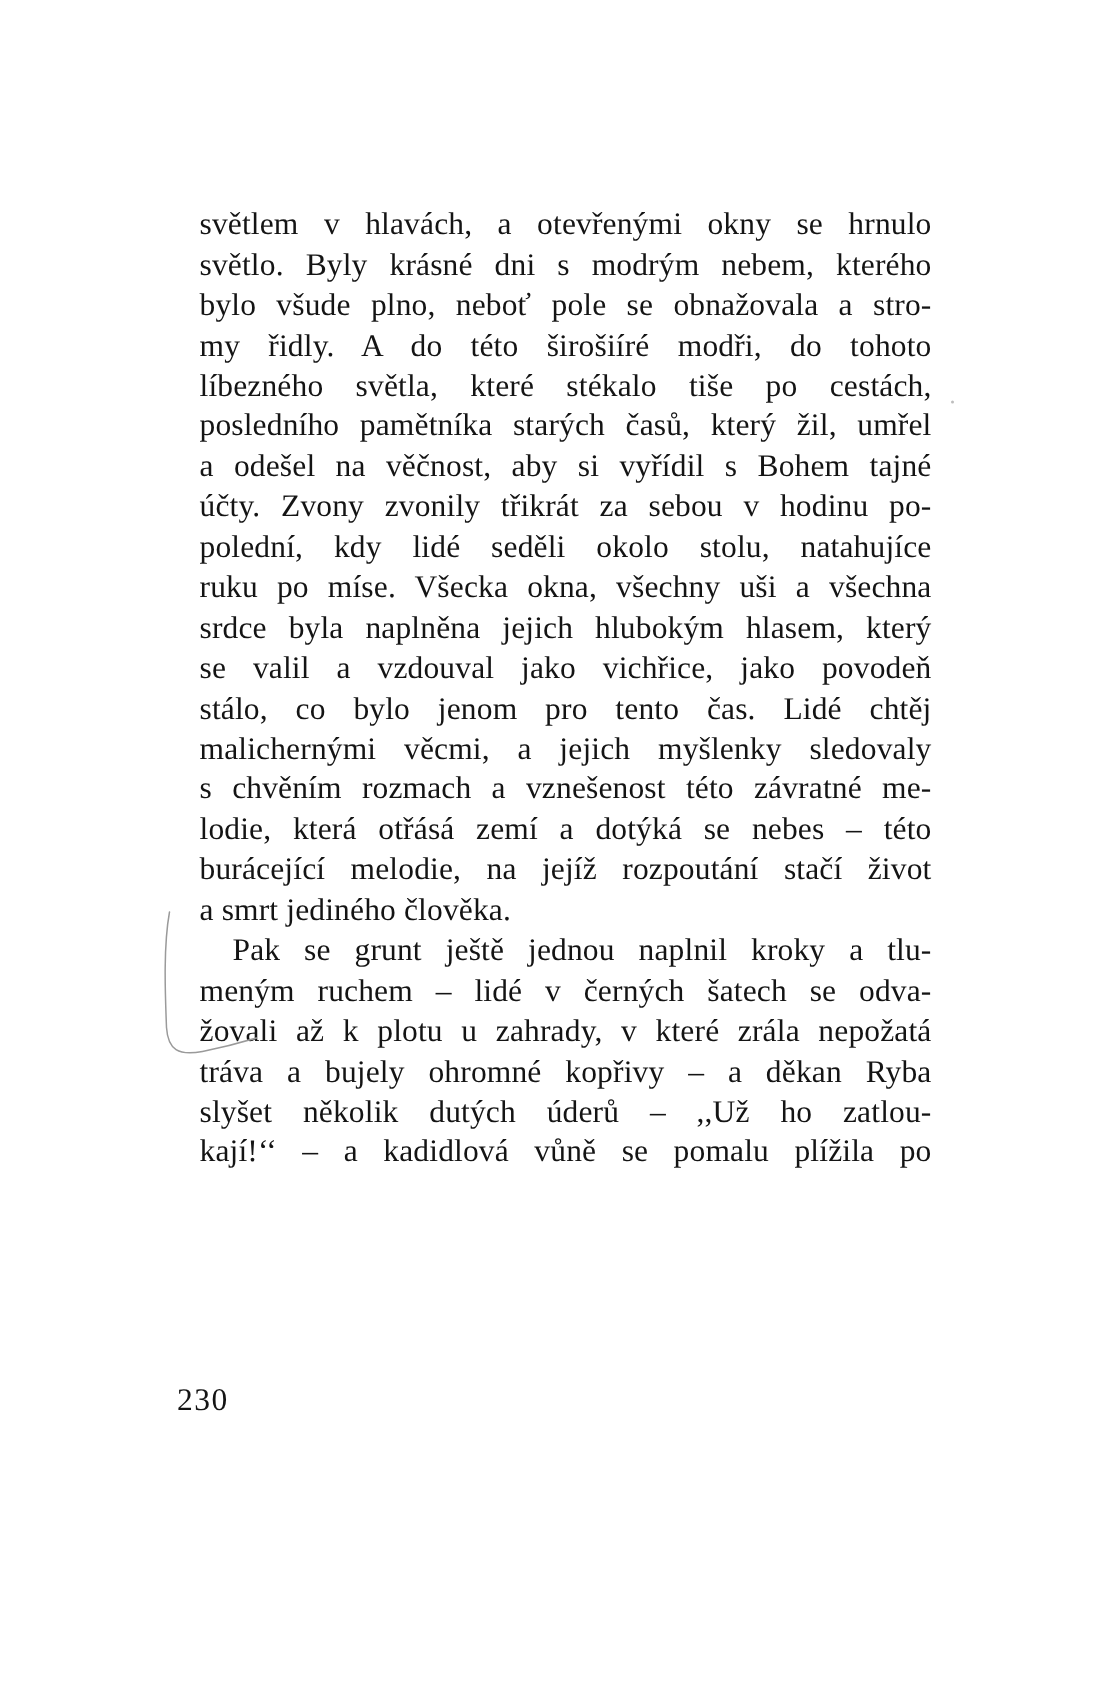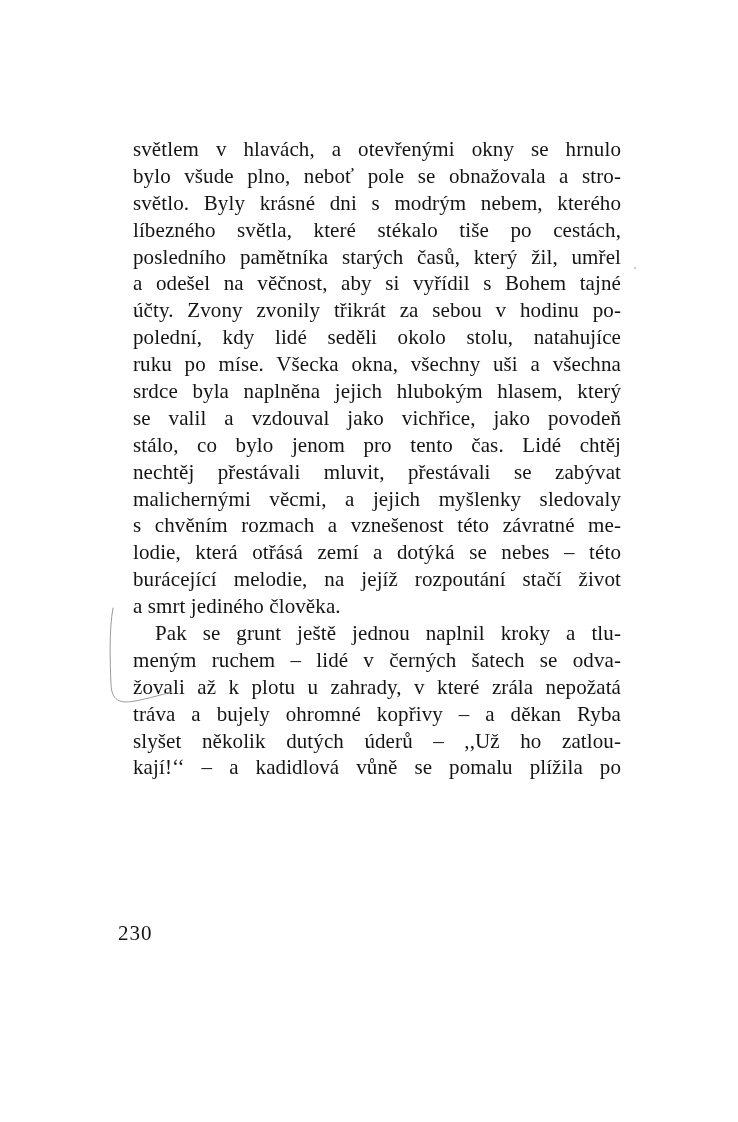--- a/index.html
+++ b/index.html
@@ -69,32 +69,32 @@
       border-radius: 50%;
     }
   </style>
 </head>
 <body>
 
 <div class="page">
 
   <div class="text-block">
     <span class="line">světlem v hlavách, a otevřenými okny se hrnulo</span>
+    <span class="line">světlo. Byly krásné dni s modrým nebem, kterého</span>
     <span class="line">bylo všude plno, neboť pole se obnažovala a stro-</span>
-    <span class="line">světlo. Byly krásné dni s modrým nebem, kterého</span>
+    <span class="line">my řidly. A do této širošiíré modři, do tohoto</span>
     <span class="line">líbezného světla, které stékalo tiše po cestách,</span>
     <span class="line">posledního pamětníka starých časů, který žil, umřel</span>
     <span class="line">a odešel na věčnost, aby si vyřídil s Bohem tajné</span>
     <span class="line">účty. Zvony zvonily třikrát za sebou v hodinu po-</span>
     <span class="line">polední, kdy lidé seděli okolo stolu, natahujíce</span>
     <span class="line">ruku po míse. Všecka okna, všechny uši a všechna</span>
     <span class="line">srdce byla naplněna jejich hlubokým hlasem, který</span>
     <span class="line">se valil a vzdouval jako vichřice, jako povodeň</span>
     <span class="line">stálo, co bylo jenom pro tento čas. Lidé chtěj</span>
-    <span class="line">nechtěj přestávali mluvit, přestávali se zabývat</span>
     <span class="line">malichernými věcmi, a jejich myšlenky sledovaly</span>
     <span class="line">s chvěním rozmach a vznešenost této závratné me-</span>
     <span class="line">lodie, která otřásá zemí a dotýká se nebes – této</span>
     <span class="line">burácející melodie, na jejíž rozpoutání stačí život</span>
     <span class="line last">a smrt jediného člověka.</span>
     <span class="line indent">Pak se grunt ještě jednou naplnil kroky a tlu-</span>
     <span class="line">meným ruchem – lidé v černých šatech se odva-</span>
     <span class="line">žovali až k plotu u zahrady, v které zrála nepožatá</span>
     <span class="line">tráva a bujely ohromné kopřivy – a děkan Ryba</span>
     <span class="line">slyšet několik dutých úderů – ,,Už ho zatlou-</span>

